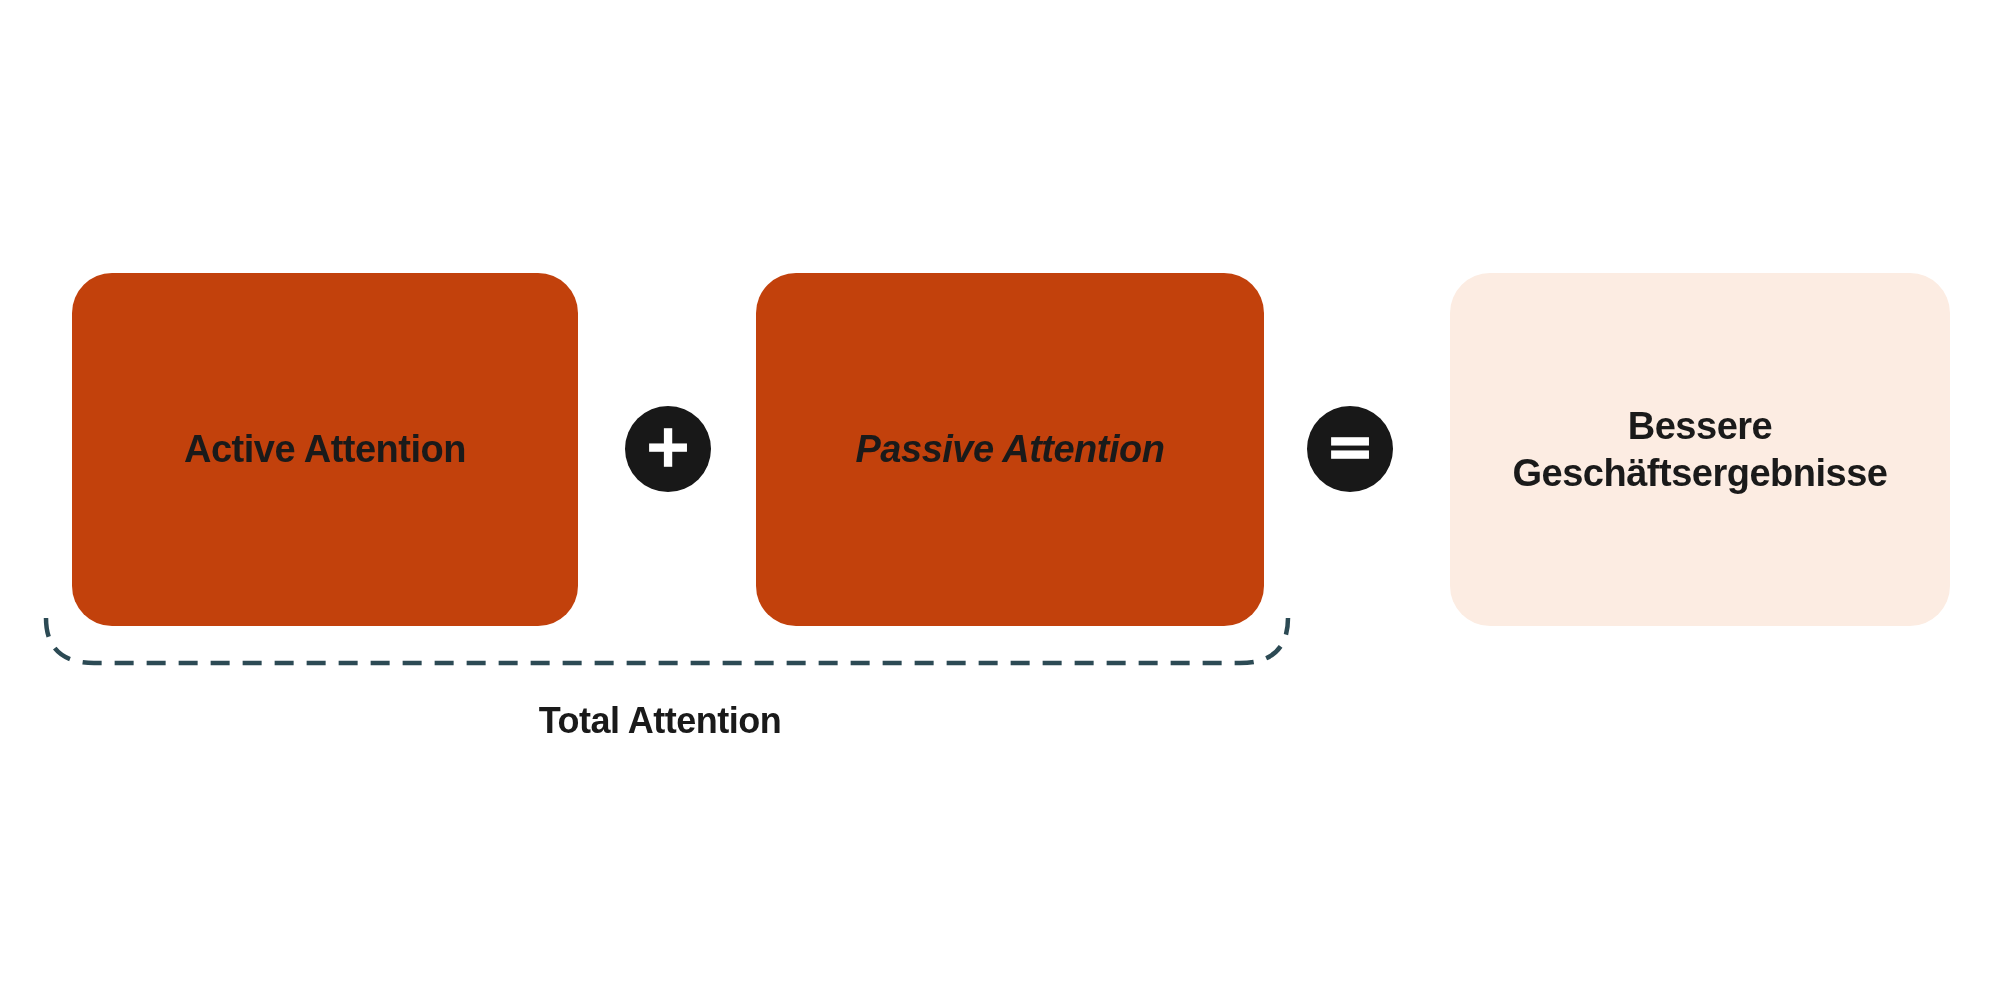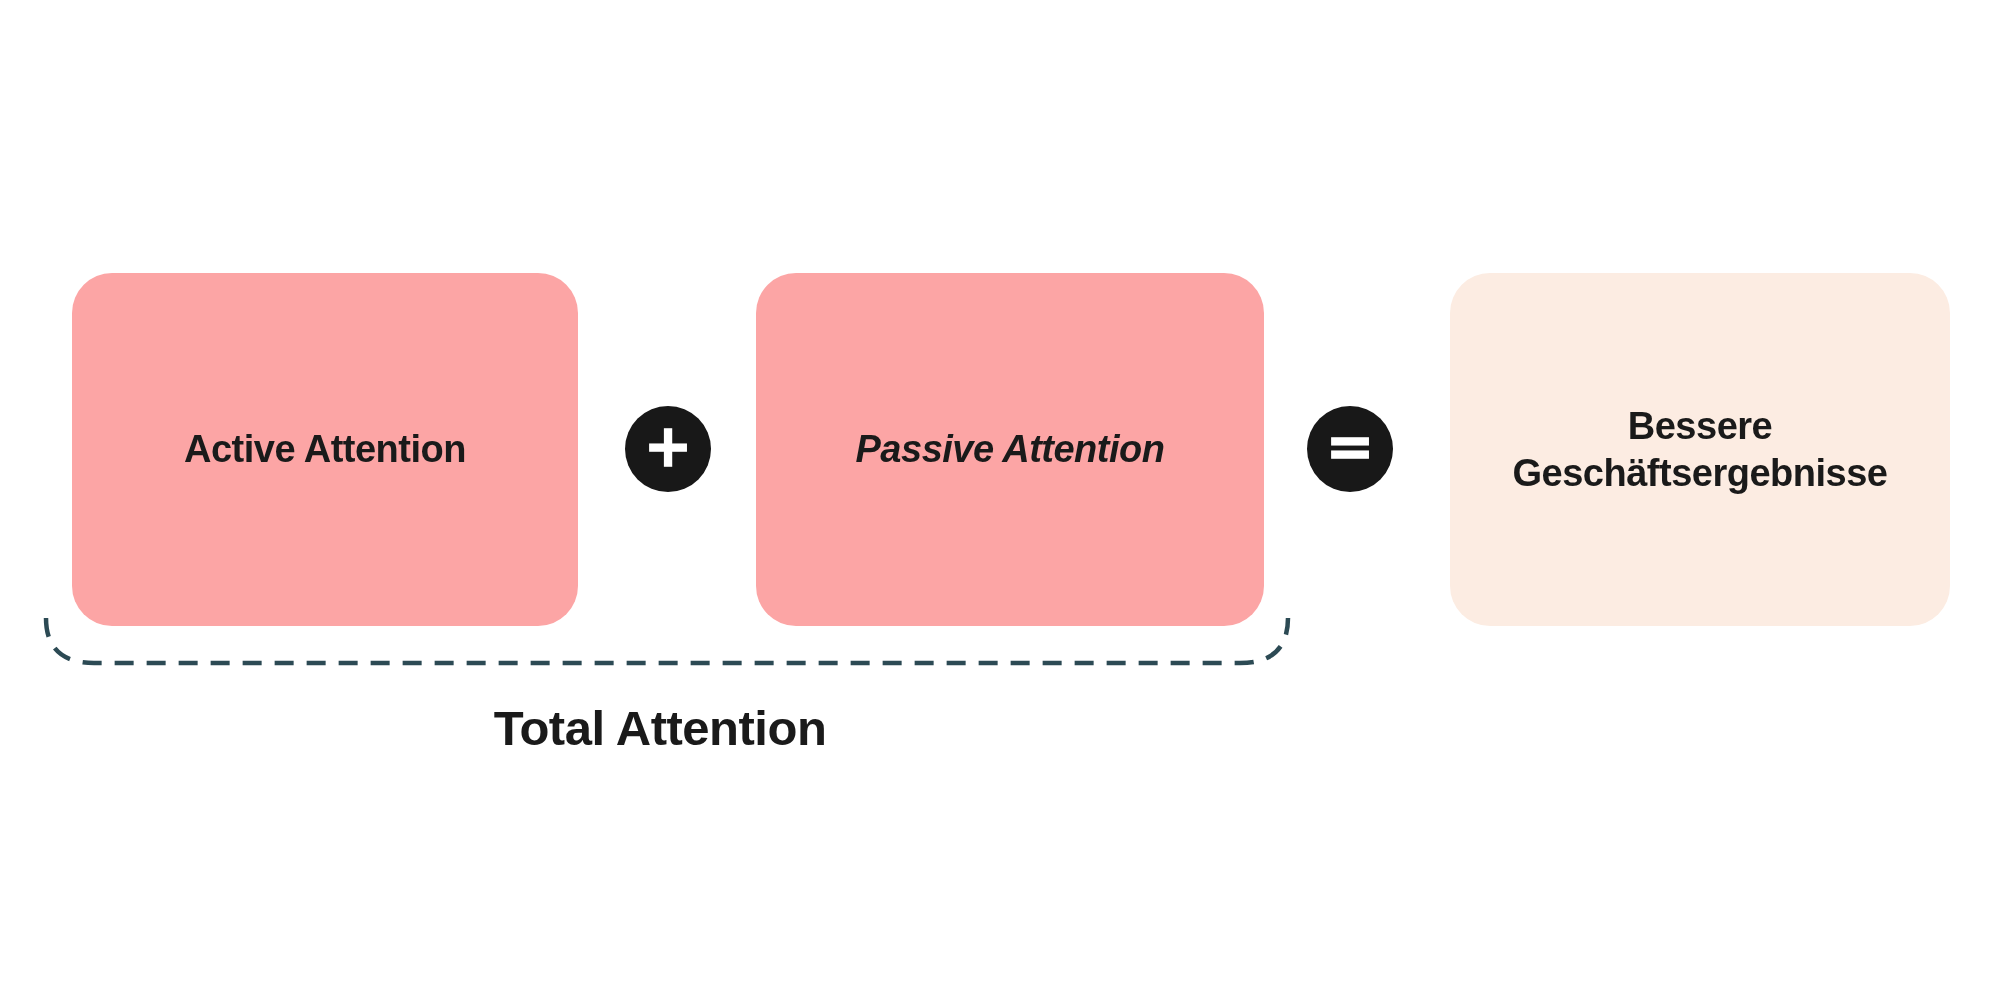--- a/index.html
+++ b/index.html
@@ -19,21 +19,21 @@
     display: flex;
     align-items: center;
     justify-content: center;
     text-align: center;
     color: #1a1a1a;
     font-size: 38px;
     font-weight: 700;
     letter-spacing: -0.5px;
     line-height: 1.22;
   }
-  .box-gray { background: #fca5a5; }
+  .box-gray { background: #c2410c; }
   .box-peach { background: #fcece2; }
   #box-active  { left: 72px;   width: 506px; }
   #box-passive { left: 756px;  width: 508px; font-style: italic; }
   #box-results { left: 1450px; width: 500px; padding: 0 60px; }
   .op-circle {
     position: absolute;
     width: 86px;
     height: 86px;
     border-radius: 50%;
     background: #181818;
@@ -59,21 +59,21 @@
     width: 1340px;
     height: 80px;
   }
   .bracket-label {
     position: absolute;
     left: 395px;
     top: 700px;
     width: 530px;
     text-align: center;
     color: #1a1a1a;
-    font-size: 49px;
+    font-size: 36px;
     font-weight: 700;
     letter-spacing: -0.5px;
   }
 </style>
 </head>
 <body>
 
 <div class="canvas">
 
   <div class="box box-gray" id="box-active">

